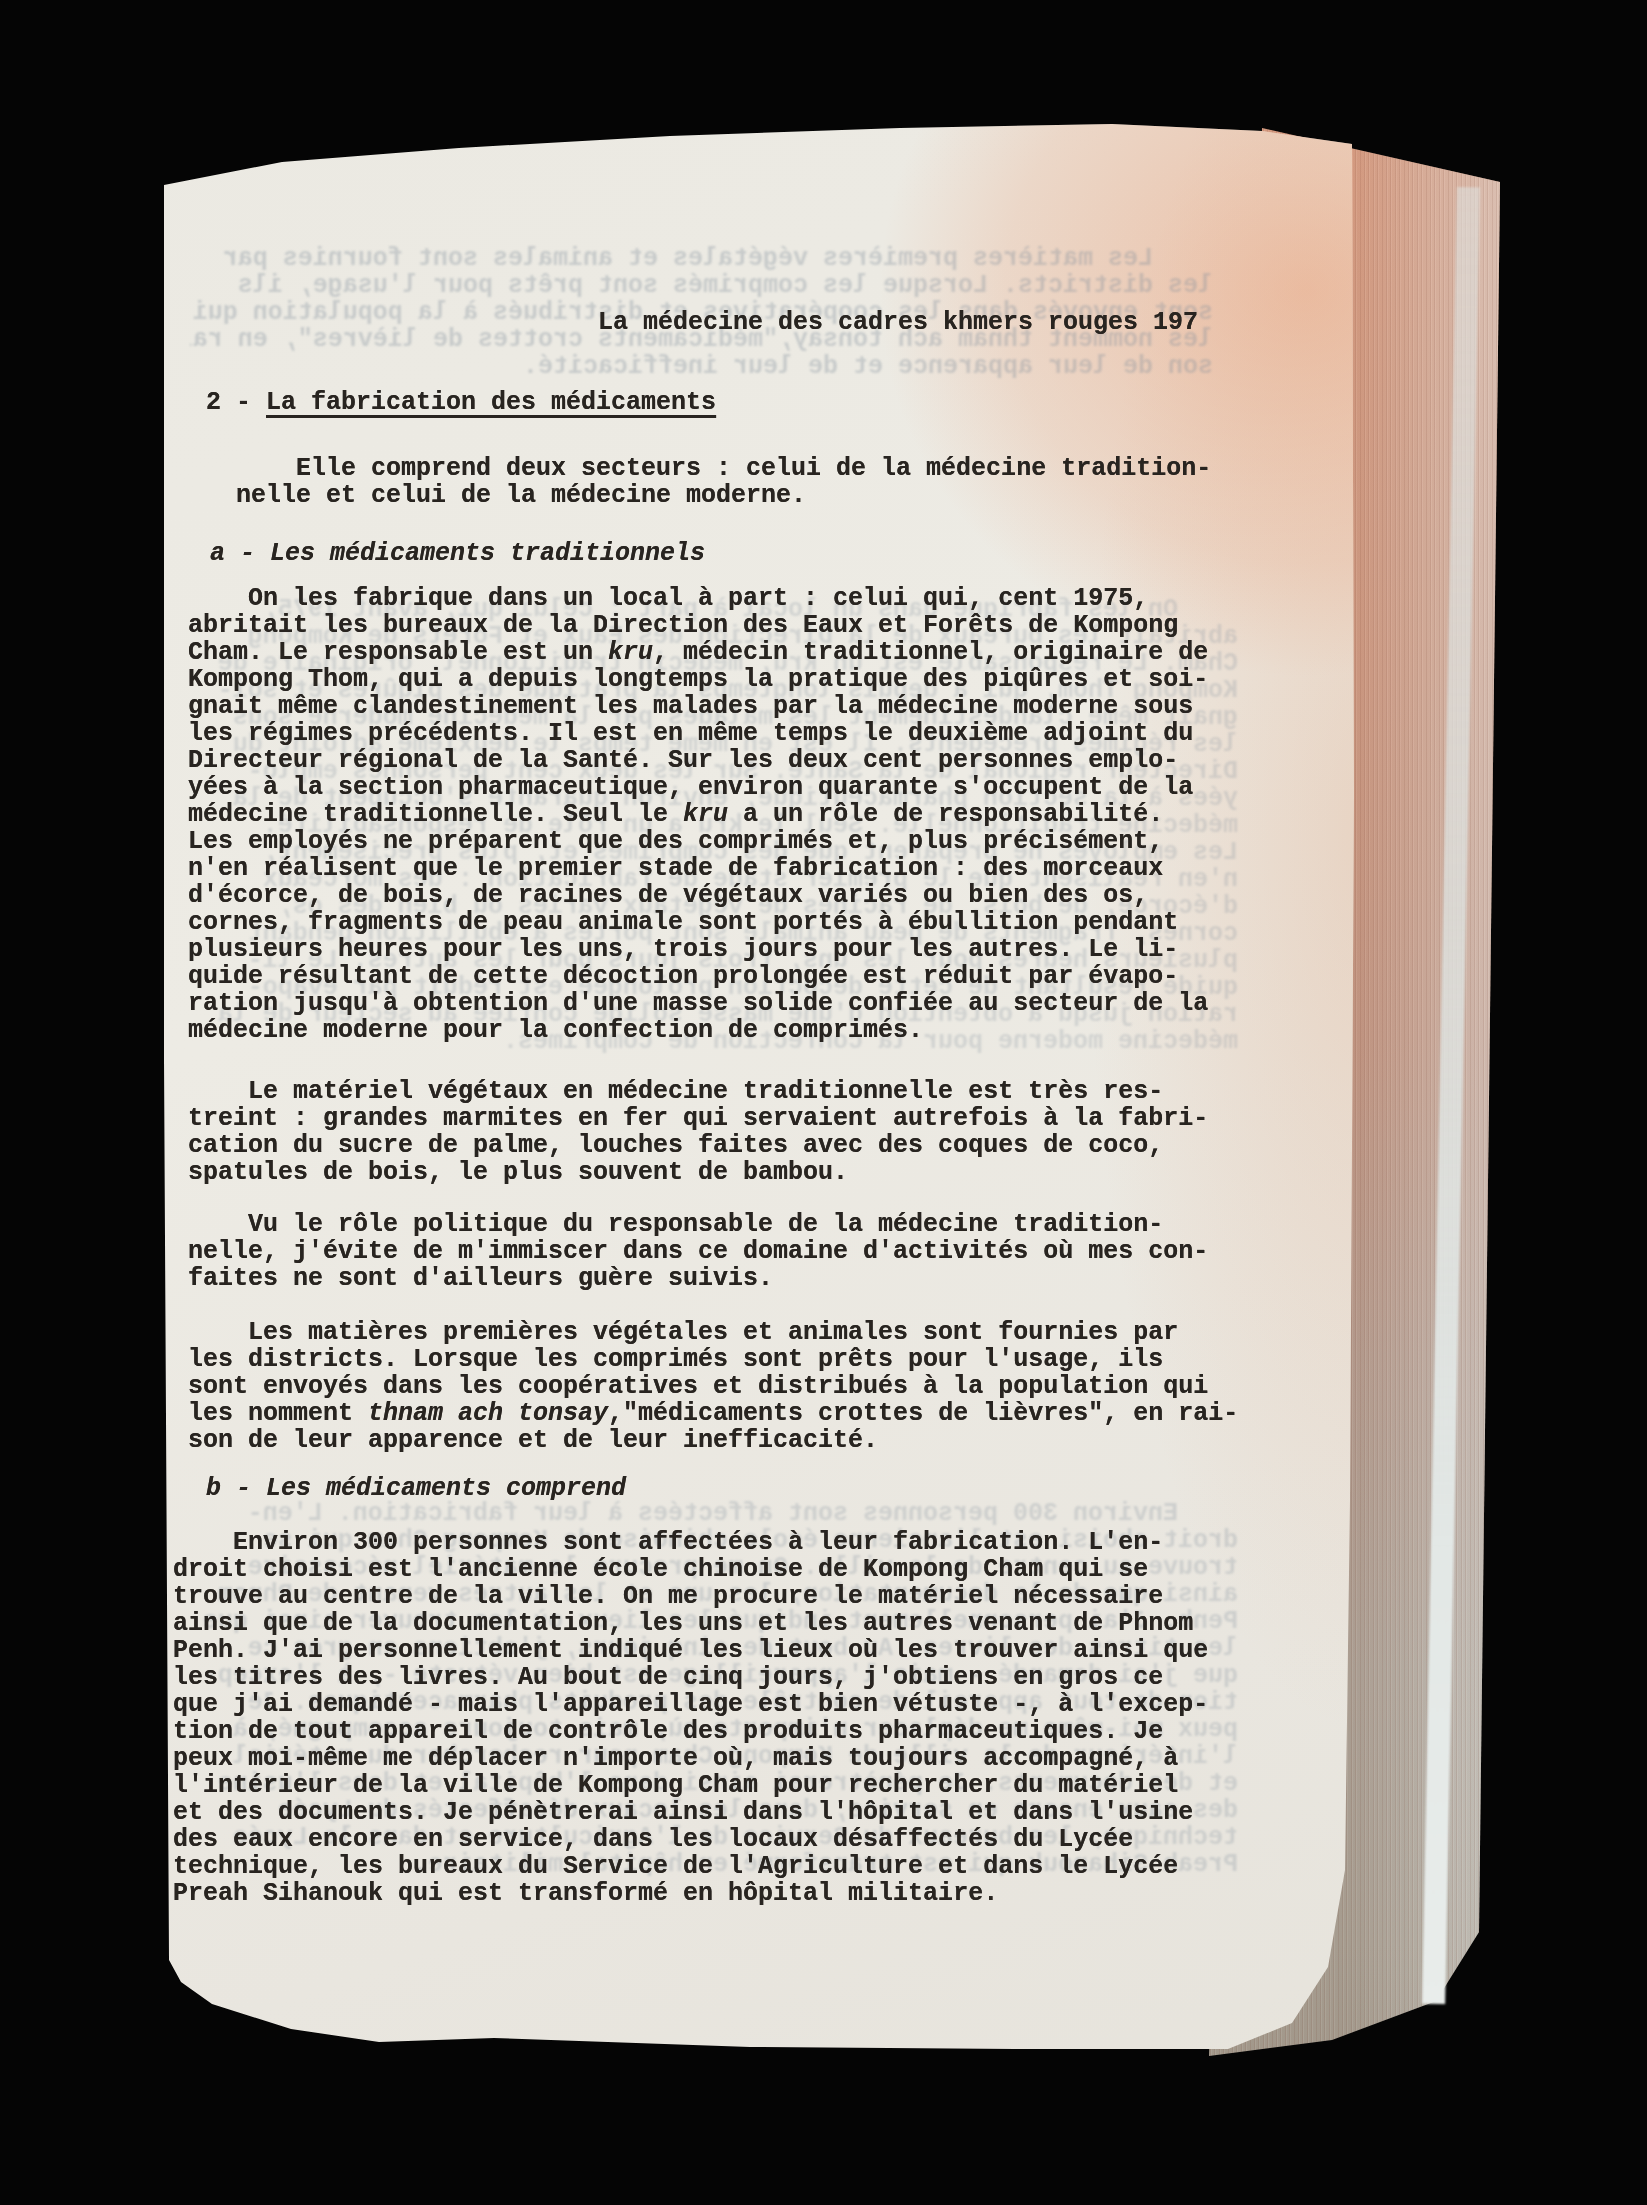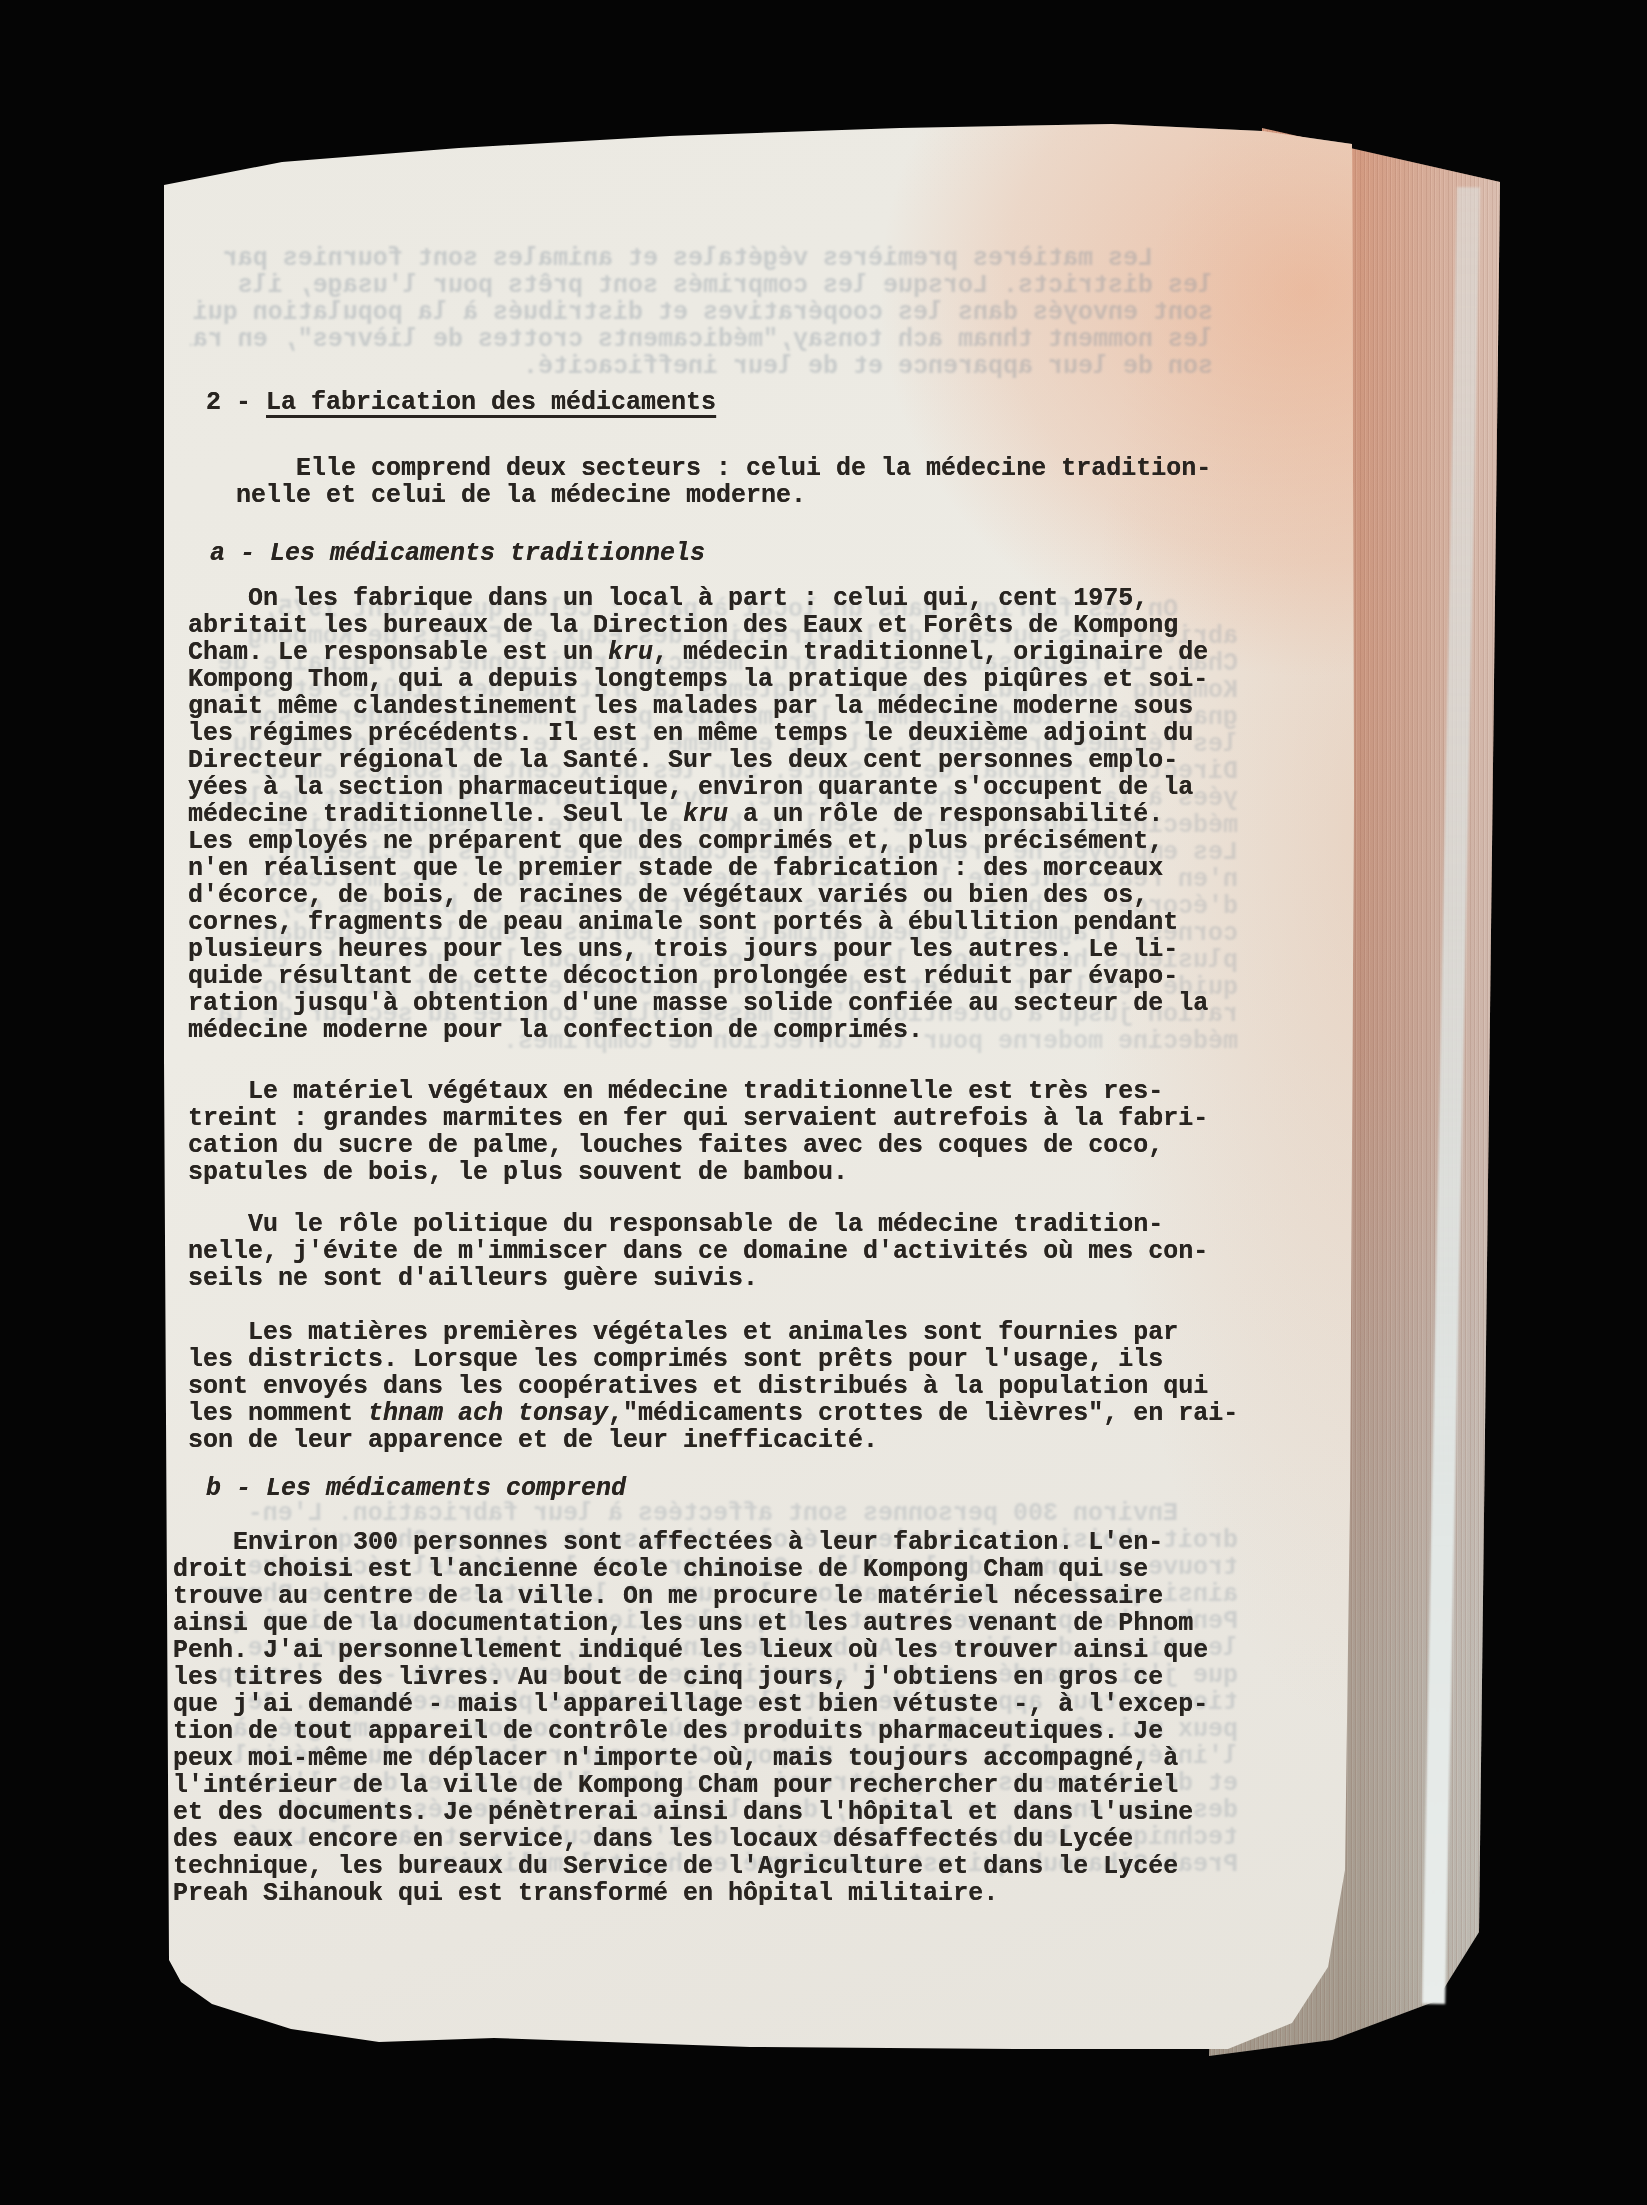--- a/index.html
+++ b/index.html
@@ -129,20 +129,21 @@
 les titres des livres. Au bout de cinq jours, j'obtiens en gros ce
 que j'ai demandé - mais l'appareillage est bien vétuste -, à l'excep-
 tion de tout appareil de contrôle des produits pharmaceutiques. Je
 peux moi-même me déplacer n'importe où, mais toujours accompagné, à
 l'intérieur de la ville de Kompong Cham pour rechercher du matériel
 et des documents. Je pénètrerai ainsi dans l'hôpital et dans l'usine
 des eaux encore en service, dans les locaux désaffectés du Lycée
 technique, les bureaux du Service de l'Agriculture et dans le Lycée
 Preah Sihanouk qui est transformé en hôpital militaire.</div>
 
+  <div class="txt runhead"><span>La médecine des cadres khmers rouges</span><span> </span><span>197</span></div>
 
   <div class="txt sec"><span>2 - </span><span class="ul">La fabrication des médicaments</span></div>
 
   <div class="txt p1"><span>    Elle comprend deux secteurs : celui de la médecine tradition-
 nelle et celui de la médecine moderne.</span></div>
 
   <div class="txt ha"><span class="it">a - Les médicaments traditionnels</span></div>
 
   <div class="txt p2"><span>    On les fabrique dans un local à part : celui qui, cent 1975,
 abritait les bureaux de la Direction des Eaux et Forêts de Kompong
@@ -162,21 +163,21 @@
 ration jusqu'à obtention d'une masse solide confiée au secteur de la
 médecine moderne pour la confection de comprimés.</span></div>
 
   <div class="txt p3"><span>    Le matériel végétaux en médecine traditionnelle est très res-
 treint : grandes marmites en fer qui servaient autrefois à la fabri-
 cation du sucre de palme, louches faites avec des coques de coco,
 spatules de bois, le plus souvent de bambou.</span></div>
 
   <div class="txt p4"><span>    Vu le rôle politique du responsable de la médecine tradition-
 nelle, j'évite de m'immiscer dans ce domaine d'activités où mes con-
-seils ne sont d'ailleurs guère suivis.</span></div>
+faites ne sont d'ailleurs guère suivis.</span></div>
 
   <div class="txt p5"><span>    Les matières premières végétales et animales sont fournies par
 les districts. Lorsque les comprimés sont prêts pour l'usage, ils
 sont envoyés dans les coopératives et distribués à la population qui
 les nomment </span><span class="it">thnam ach tonsay</span><span>,"médicaments crottes de lièvres", en rai-
 son de leur apparence et de leur inefficacité.</span></div>
 
   <div class="txt hb"><span class="it">b - Les médicaments comprend</span></div>
 
   <div class="txt p6"><span>    Environ 300 personnes sont affectées à leur fabrication. L'en-

